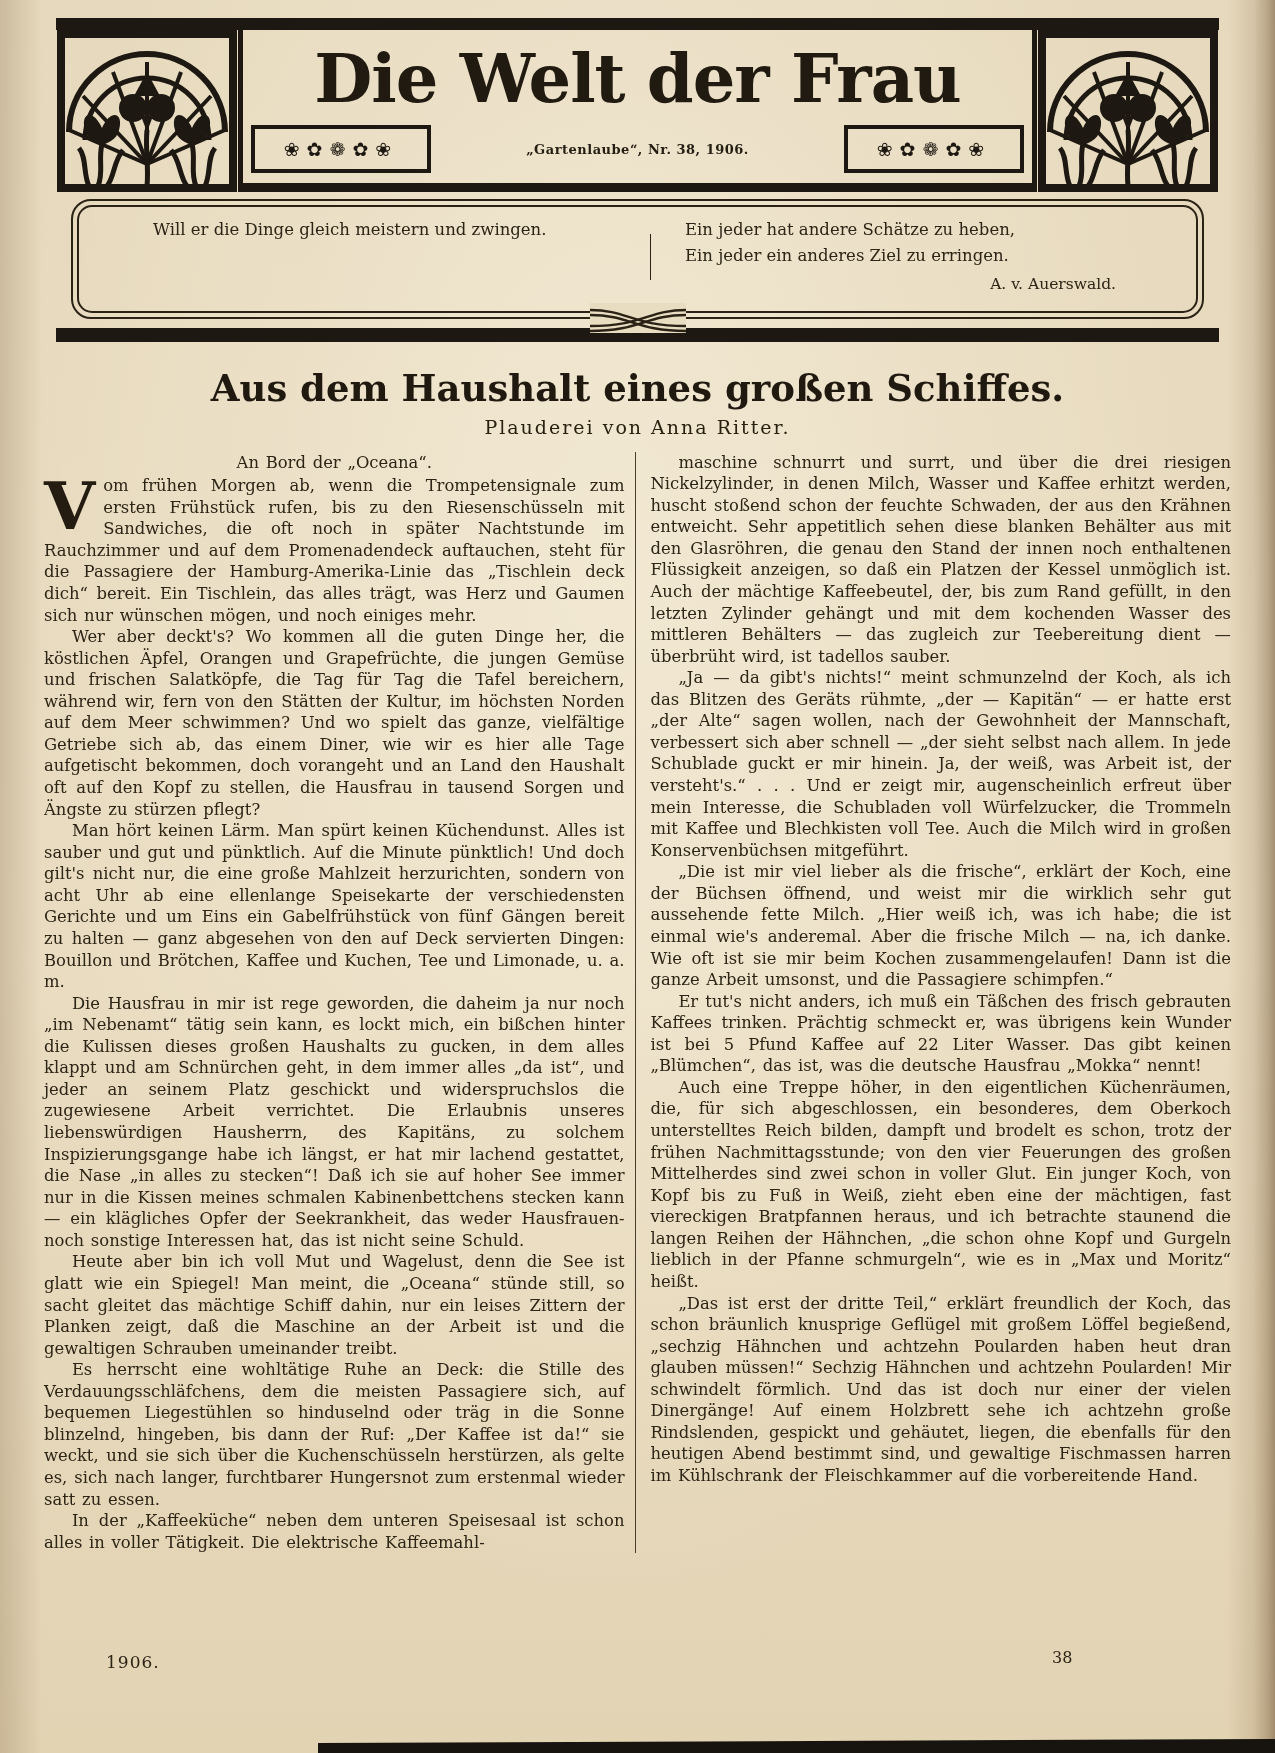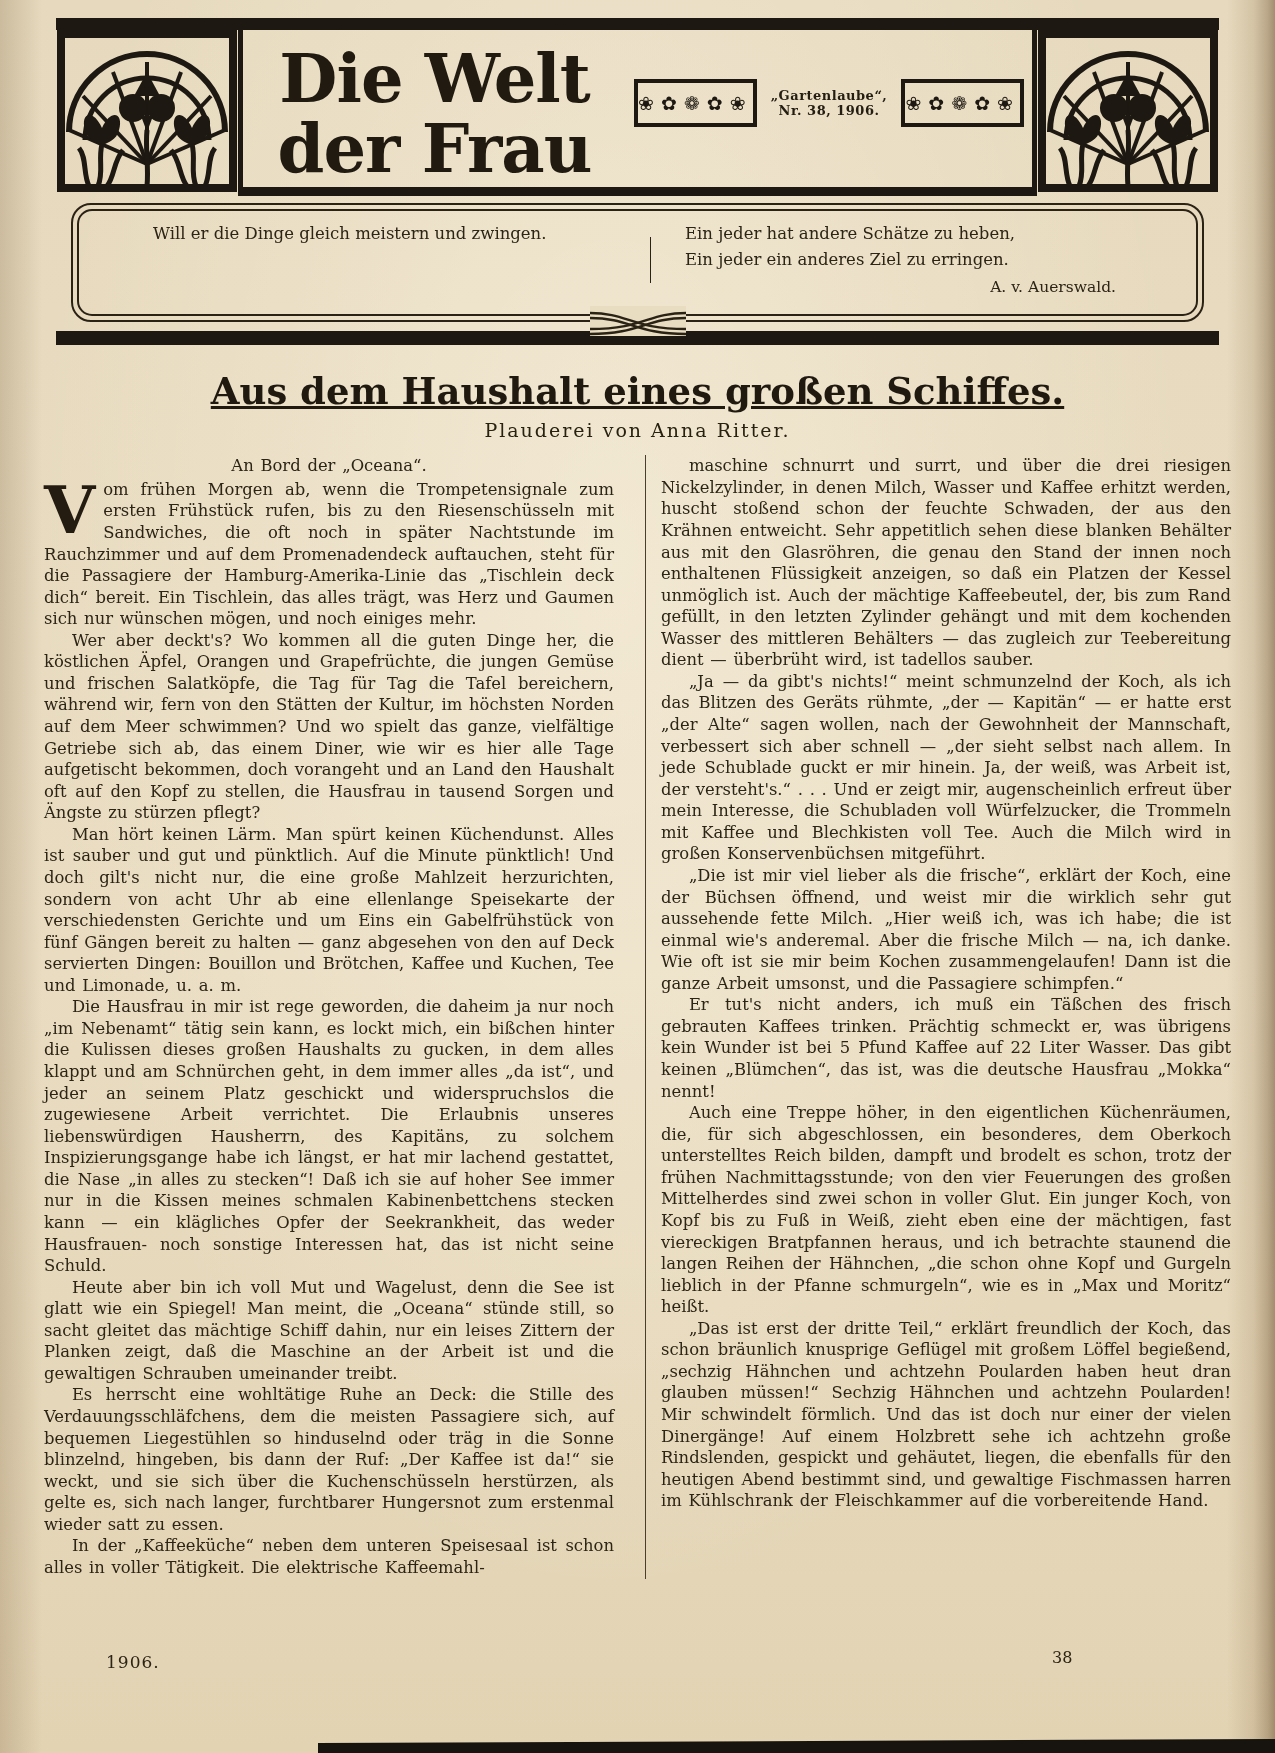--- a/index.html
+++ b/index.html
@@ -21,21 +21,21 @@
   .edge-left{position:absolute;top:0;left:0;width:42px;height:100%;pointer-events:none;
     background:linear-gradient(to right,rgba(110,80,45,.22),rgba(110,80,45,0));}
   .bottom-strip{position:absolute;bottom:-3px;left:318px;right:-6px;height:15px;
     background:#17140f;transform:rotate(-.25deg);}
   
   .masthead{margin:18px 56px 0 56px;border-top:12px solid #1d1811;}
   .mast-row{display:flex;align-items:stretch;}
   .corner{width:182px;height:162px;flex:0 0 auto;}
   .corner svg{display:block;width:100%;height:100%;}
   .corner.right svg{transform:scaleX(-1);}
-  .mast-center{flex:1;display:flex;flex-direction:row;justify-content:space-between;
+  .mast-center{flex:1;display:flex;flex-direction:column;justify-content:space-between;
     border-left:5px solid #1d1811;border-right:5px solid #1d1811;border-bottom:9px solid #1d1811;}
   .mast-title{font-size:67px;font-weight:bold;text-align:center;line-height:1.05;
     margin:14px 0 2px 0;color:#211a10;letter-spacing:-1px;}
   .subtitle-row{display:flex;align-items:center;gap:14px;margin:0 8px 10px 8px;}
   .band{flex:1;max-width:172px;height:40px;border:4px solid #1d1811;
     display:flex;align-items:center;justify-content:center;
     font-family:"DejaVu Sans","Liberation Sans",sans-serif;
     font-size:19px;letter-spacing:7px;color:#1d1811;overflow:hidden;white-space:nowrap;}
   .mast-subtitle{flex:1;text-align:center;font-size:13px;font-weight:bold;color:#241d12;letter-spacing:.5px;}
   
@@ -44,25 +44,25 @@
   .epigraph::after{content:"";position:absolute;inset:4px;border:2px solid #2a2215;border-radius:15px;pointer-events:none;}
   .epi-cols{display:flex;align-items:flex-start;}
   .epi-col{flex:1;font-size:16.5px;line-height:1.6;}
   .epi-col.left{padding-left:60px;}
   .epi-col.right{padding-left:34px;}
   .epi-divider{width:1px;align-self:center;height:46px;background:#2a2215;}
   .epi-attr{text-align:right;font-size:15.5px;padding:2px 66px 0 0;}
   .knot{position:absolute;left:50%;bottom:-14px;transform:translateX(-50%);width:96px;height:30px;}
   .header-bar{height:14px;background:#1d1811;margin:9px 0 0 0;}
   
-  .article-title{text-align:center;font-size:37px;font-weight:bold;color:#201910;margin:24px 0 6px 0;text-decoration:underline;}
+  .article-title{text-align:center;font-size:37px;font-weight:bold;color:#201910;margin:24px 0 6px 0;}
   .byline{text-align:center;font-size:19px;letter-spacing:2px;color:#29210f;margin-bottom:14px;}
   .columns{display:flex;margin:6px 44px 0 44px;}
   .col{width:50%;font-size:16.4px;line-height:1.315;text-align:justify;word-spacing:1.5px;}
-  .col.left{padding-right:31px;border-right:1px solid #4a3f2c;}
+  .col.left{padding-right:10px;border-right:1px solid #4a3f2c;}
   .col.right{padding-left:15px;}
   .dateline{text-align:center;margin:0 0 2px 0;}
   .para{margin:0;text-indent:1.7em;}
   .para.first{text-indent:0;}
   .dropcap{float:left;font-size:66px;line-height:.84;font-weight:bold;padding:4px 8px 0 0;color:#241c10;}
   
   .folio-year{position:absolute;left:106px;top:1652px;font-size:17px;letter-spacing:1px;}
   .folio-page{position:absolute;left:1052px;top:1648px;font-size:16px;}
 </style>
 </head>

